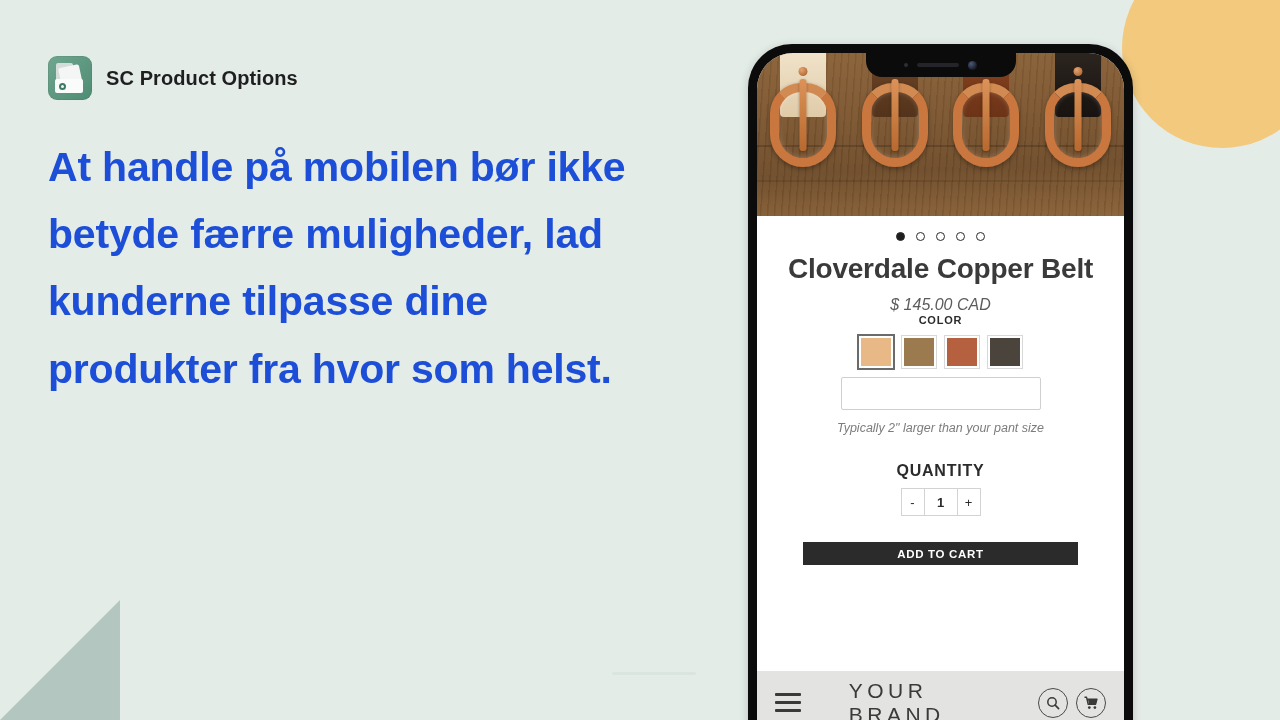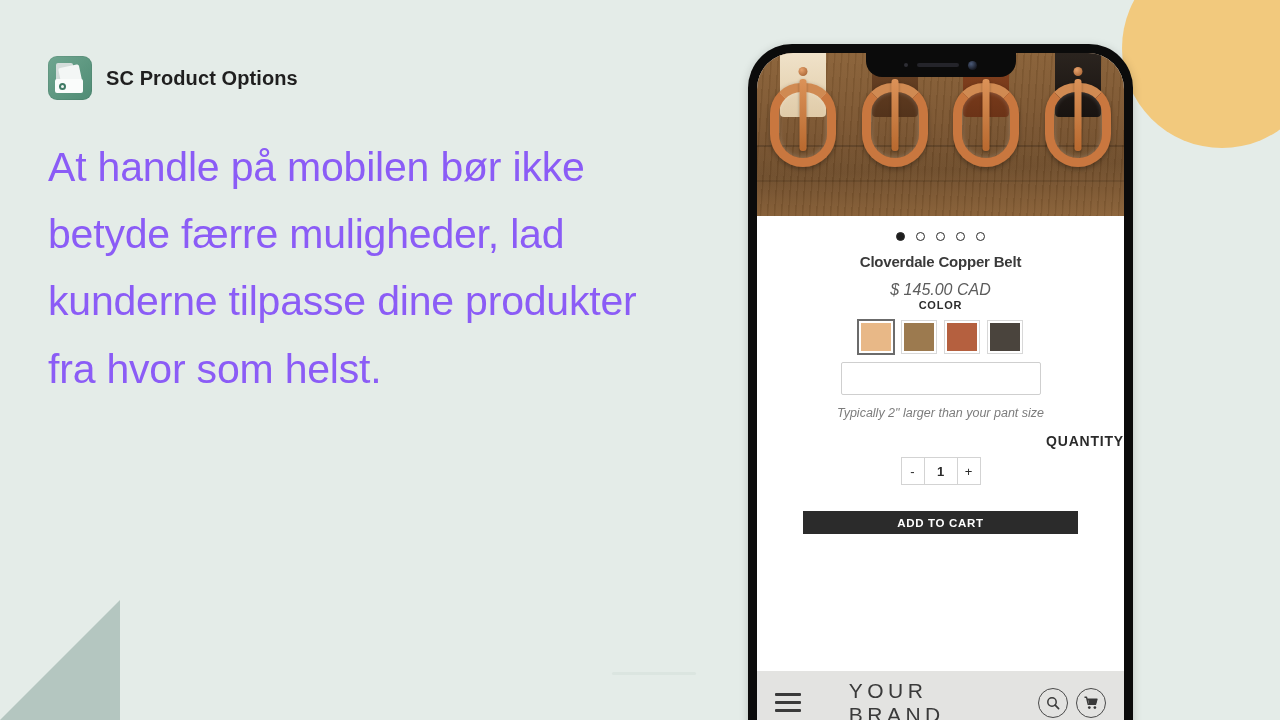--- a/index.html
+++ b/index.html
@@ -54,22 +54,22 @@
   .logo-dot {
     position:absolute; left:11px; bottom:10px;
     width:7px; height:7px; border-radius:50%;
     background:#F0F4F3; border:2px solid #3F7A64;
   }
   .brand-name {
     font-size:20px; font-weight:bold; color:#1F1F1F; letter-spacing:.1px;
   }
 
   .headline {
-    font-size:41px; line-height:1.64; font-weight:normal;
-    color:#8b5cf6; letter-spacing:-.2px; max-width:610px;
+    font-size:41px; line-height:1.64; font-weight:bold;
+    color:#1d4ed8; letter-spacing:-.2px; max-width:610px;
   }
 
   
   .phone {
     position:absolute; left:748px; top:44px;
     width:385px; height:690px;
     background:#0B0B0B;
     border-radius:44px 44px 0 0;
     padding:9px 9px 0 9px;
     box-shadow:0 2px 10px rgba(0,0,0,.18);
@@ -137,21 +137,21 @@
 
   
   .carousel-dots {
     display:flex; justify-content:center; gap:11px;
     padding:16px 0 10px;
   }
   .cdot { width:9px; height:9px; border-radius:50%; border:1.4px solid #2B2B2B; }
   .cdot.active { background:#1E1E1E; }
 
   .product-title {
-    text-align:center; font-size:15px; font-weight:bold;
+    text-align:center; font-size:28px; font-weight:bold;
     color:#3A3A3A; letter-spacing:-.2px; padding:2px 10px 0;
   }
   .product-price {
     text-align:center; font-style:italic; font-size:16px;
     color:#5C5C5C; margin-top:11px;
   }
 
   .opt-label {
     text-align:center; font-size:11px; font-weight:bold;
     letter-spacing:.8px; color:#2B2B2B; 
@@ -172,22 +172,22 @@
     border:1px solid #CFCFCF; background:#FFF; border-radius:2px;
     font-family:"Liberation Sans", sans-serif; font-size:13px;
     padding:0 8px; color:#2B2B2B; outline:none;
   }
   .field-help {
     text-align:center; font-style:italic; font-size:12.5px;
     color:#7C7C7C; margin-top:11px;
   }
 
   .qty-label {
-    text-align:right; font-size:14px; font-weight:bold;
-    letter-spacing:.8px; color:#2B2B2B; margin-top:13px;
+    text-align:center; font-size:16px; font-weight:bold;
+    letter-spacing:.8px; color:#2B2B2B; margin-top:27px;
   }
   .stepper {
     display:flex; justify-content:center; margin-top:8px;
   }
   .step-btn, .step-val {
     height:28px; border:1px solid #D3D3D3;
     display:flex; align-items:center; justify-content:center;
     font-size:13px; color:#2B2B2B; background:#FFF;
   }
   .step-btn { width:24px; }

